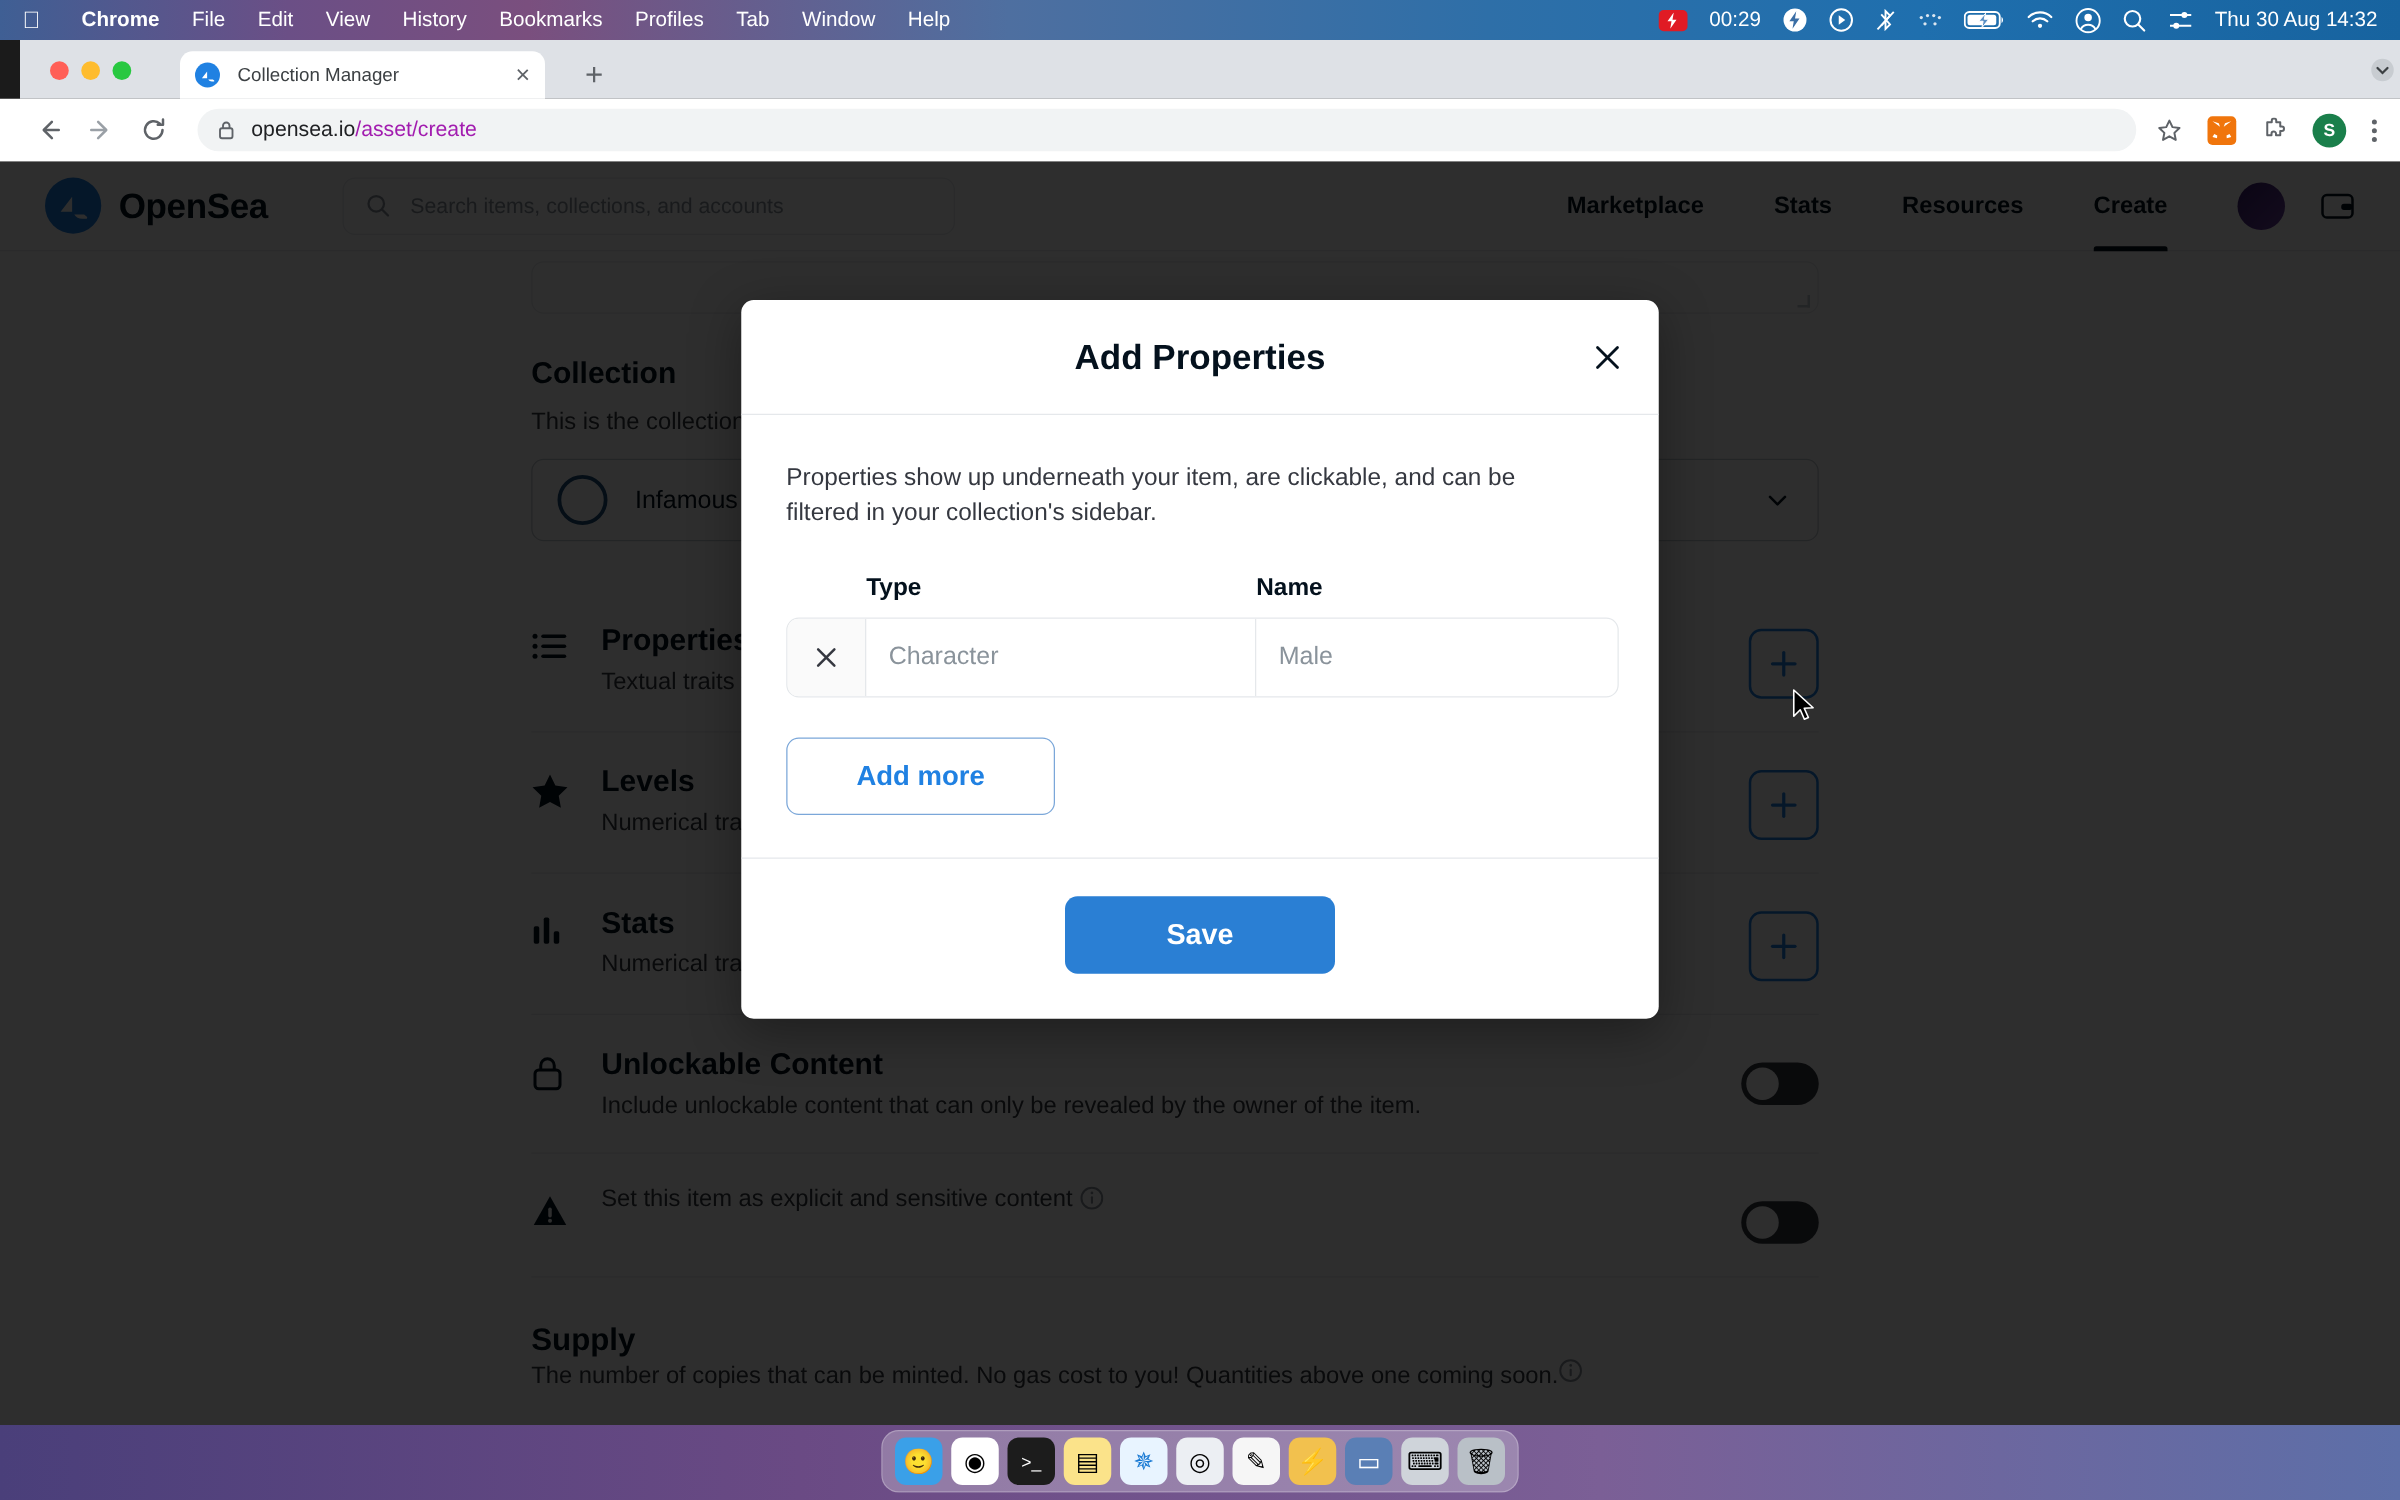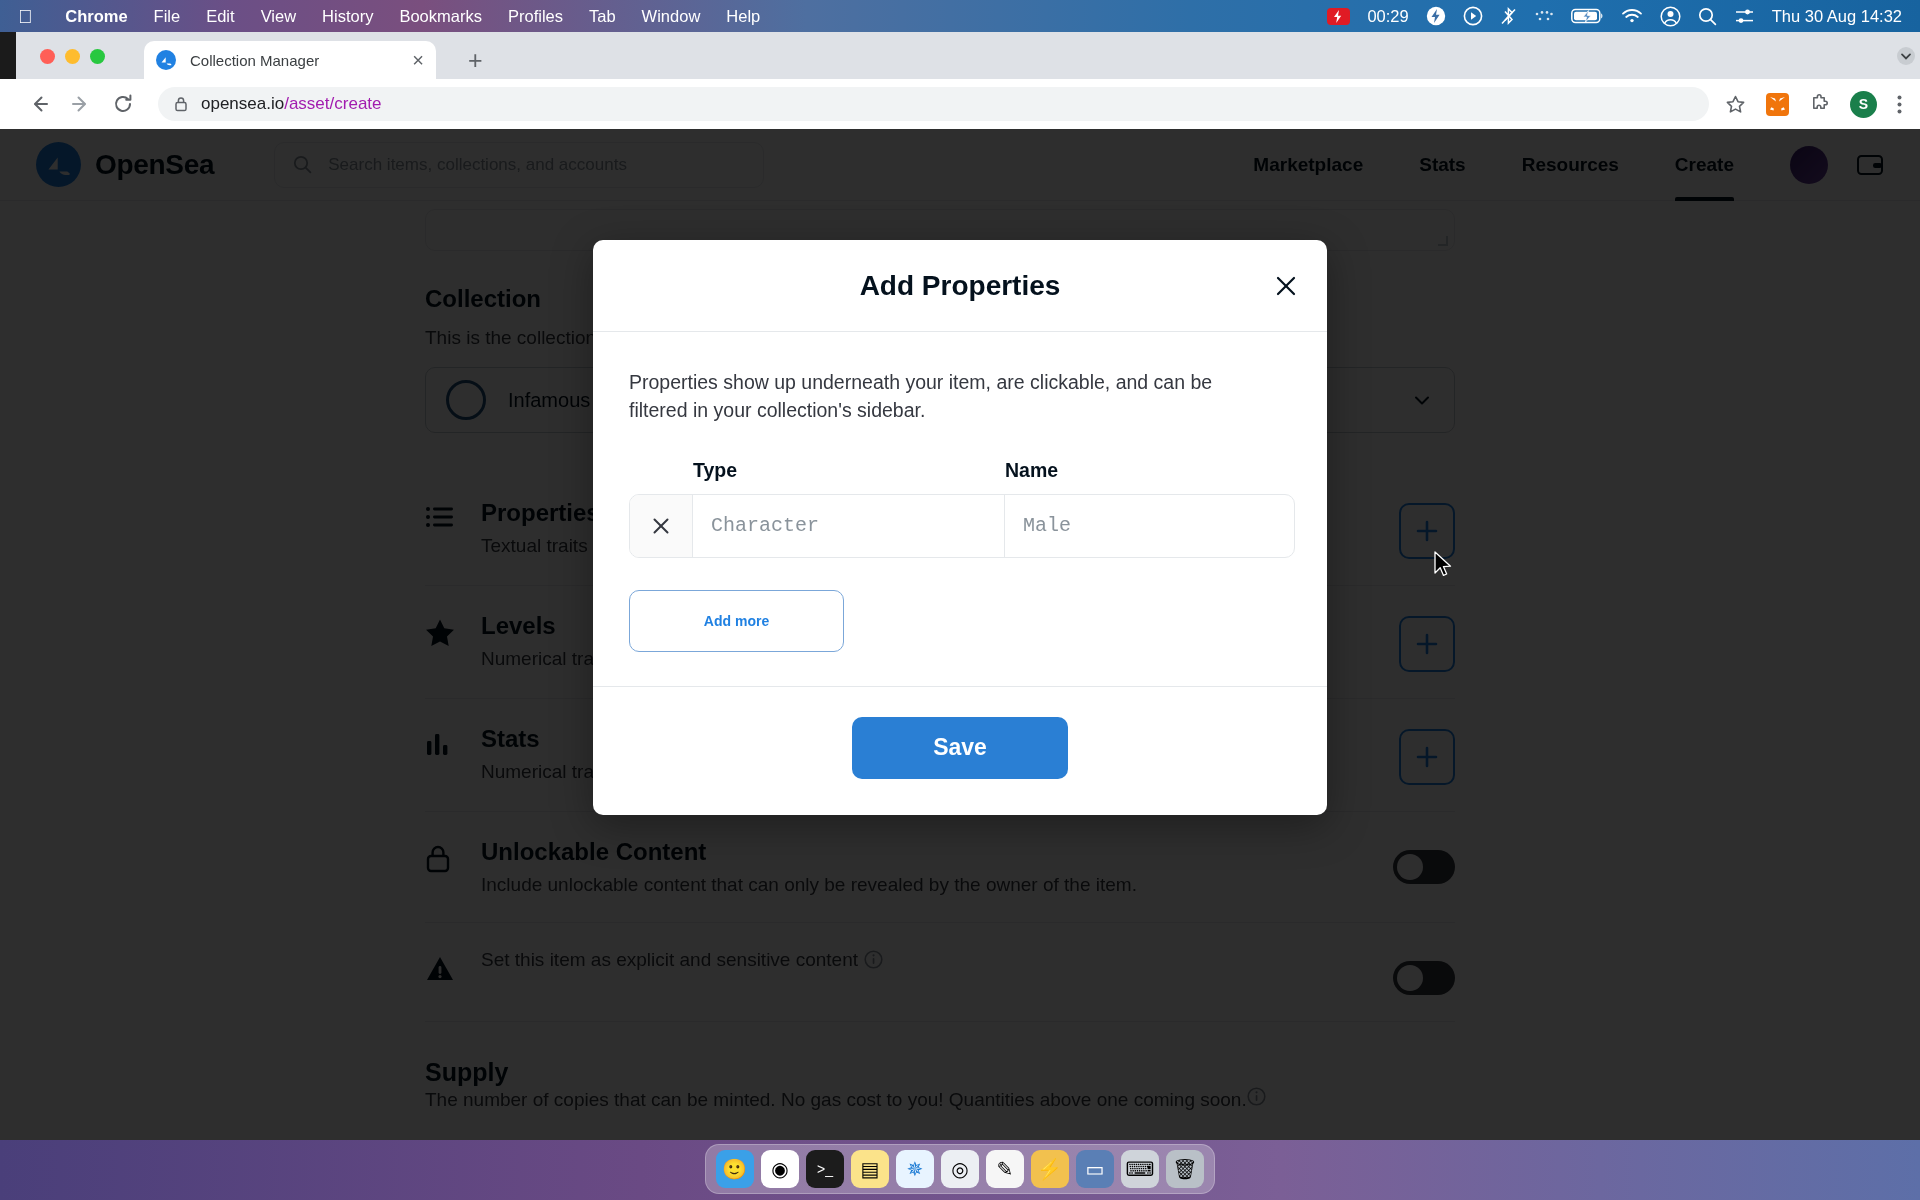--- a/index.html
+++ b/index.html
@@ -156,30 +156,30 @@
   }
   .modal-head { position: relative; height: 92px; display: flex; align-items: center; justify-content: center; border-bottom: 1px solid #e5e8eb; }
   .modal-title { font-size: 28px; font-weight: bold; color: #04111d; }
   .modal-close { position: absolute; right: 28px; top: 50%; transform: translateY(-50%); color: #04111d; cursor: pointer; display:flex; }
   .modal-body { padding: 36px 36px 34px 36px; }
   .modal-desc { font-size: 19.5px; line-height: 1.46; color: #353840; max-width: 645px; margin-bottom: 34px; }
   .col-heads { display: flex; margin-bottom: 12px; }
   .col-head { font-size: 19.5px; font-weight: bold; color: #04111d; }
   .col-head.type { margin-left: 64px; width: 312px; }
   .col-head.name { margin-left: 0px; }
-  .prop-inputs { display: flex; border: 1px solid #e5e8eb; border-radius: 10px; overflow: hidden; width: 666px; font-family: Liberation Mono, monospace; }
+  .prop-inputs { display: flex; border: 1px solid #e5e8eb; border-radius: 10px; overflow: hidden; width: 666px; }
   .rm-btn { width: 63px; border-right: 1px solid #e5e8eb; background:#fafafa; display:flex; align-items:center; justify-content:center; cursor:pointer; color:#353840; }
   .in-field { height: 62px; display: flex; align-items: center; padding: 0 18px; }
   .in-field.type { width: 312px; border-right: 1px solid #e5e8eb; }
   .in-field.name { flex: 1; }
   .in-ph { font-size: 20px; color: #8a939b; }
   .add-more {
     margin-top: 32px; width: 215px; height: 62px; border: 1px solid #7ba7d9; border-radius: 10px;
     display: flex; align-items: center; justify-content: center; cursor: pointer;
-    font-size: 14px; font-weight: bold; color: #2081e2;
+    font-size: 22px; font-weight: bold; color: #2081e2;
   }
   .modal-foot { border-top: 1px solid #e5e8eb; padding: 30px 0 36px 0; display: flex; justify-content: center; }
   .save-btn {
     width: 216px; height: 62px; background: #2a7fd4; border-radius: 10px;
     display: flex; align-items: center; justify-content: center; cursor: pointer;
     color: #fff; font-size: 23px; font-weight: bold;
   }
 
   .cursor { position: absolute; z-index: 45; left: 1434px; top: 551px; }
 

